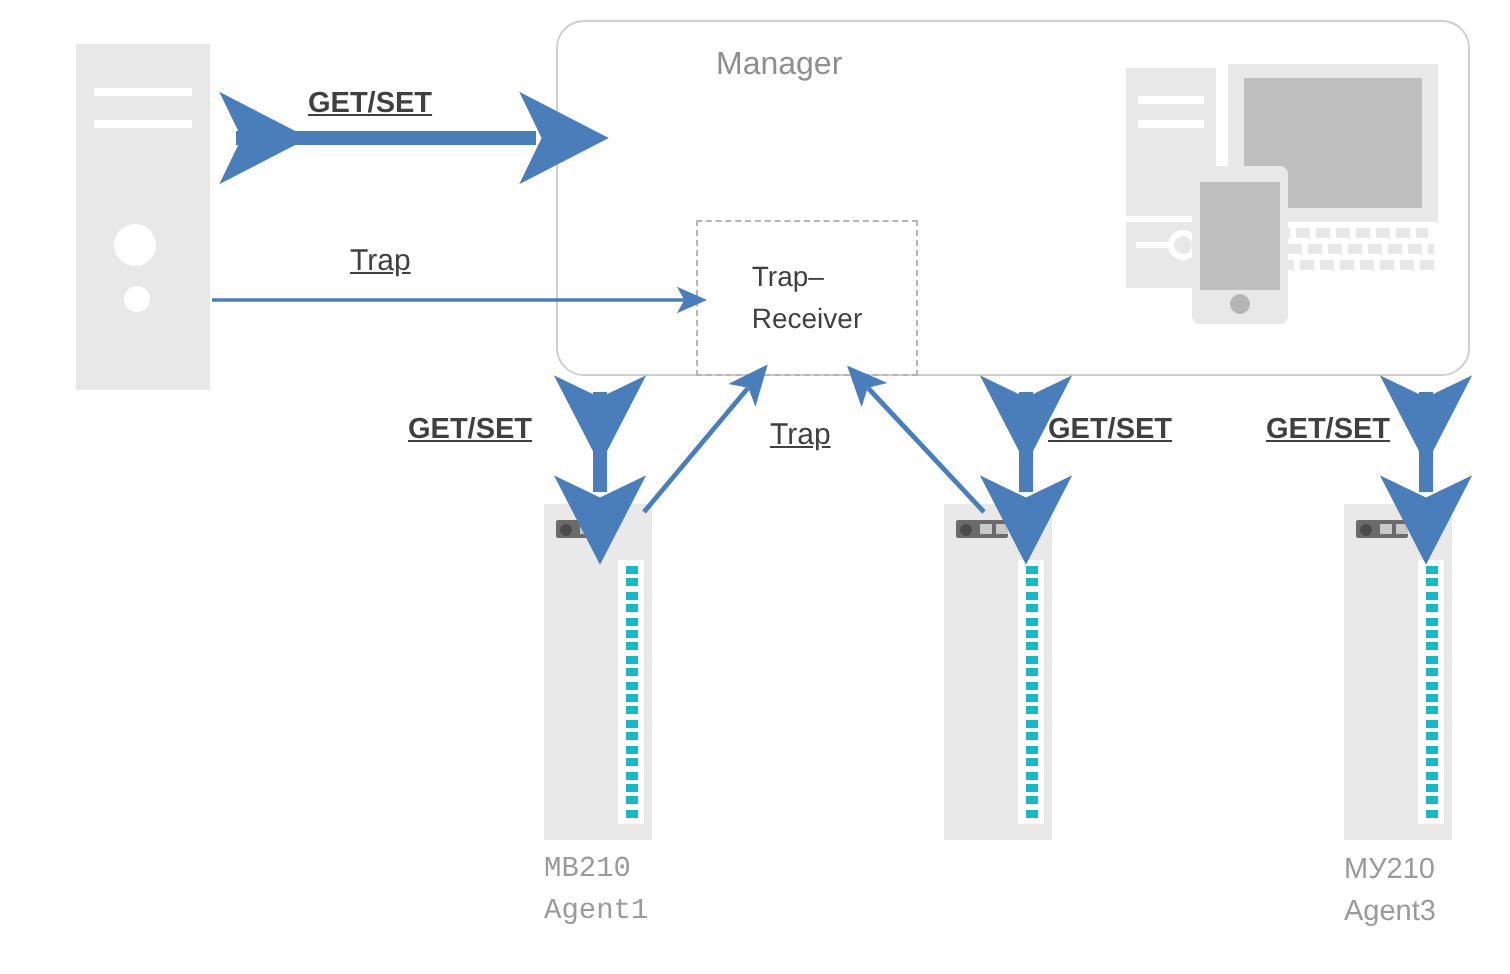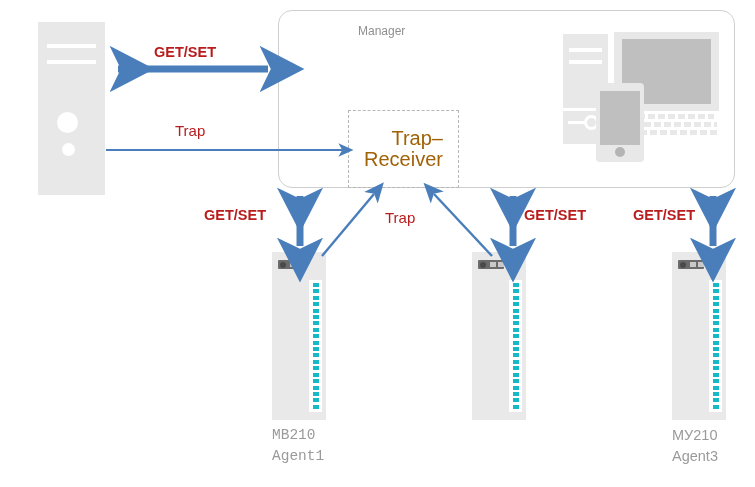--- a/index.html
+++ b/index.html
@@ -48,34 +48,34 @@
   
   .manager-box {
     left: 278px; top: 10px; width: 457px; height: 178px;
     border: 1.4px solid #cfcfcf;
     border-radius: 14px;
     background: #ffffff;
     box-sizing: border-box;
   }
   .manager-title {
     left: 358px; top: 24px;
-    color: #8f8f8f; font-size: 12px;
+    color: #8f8f8f; font-size: 16px;
   }
 
   
   .trap-receiver {
     left: 348px; top: 110px; width: 111px; height: 78px;
     border: 1.6px dashed #b6b6b6;
     box-sizing: border-box;
     display: flex; align-items: center; justify-content: center;
     background: transparent;
   }
   .trap-receiver .tr-label {
-    color: #a16207; font-size: 20px; line-height: 21px;
-    text-align: right; white-space: pre-line;
+    color: #404040; font-size: 14px; line-height: 21px;
+    text-align: left; white-space: pre-line;
   }
 
   
   .ws { left: 563px; top: 28px; width: 160px; height: 135px; }
   .ws-tower {
     position: absolute; left: 0px; top: 6px; width: 45px; height: 110px;
     background: #e8e8e8;
   }
   .ws-tower .l {
     position: absolute; left: 6px; width: 33px; height: 3.5px;
@@ -164,22 +164,23 @@
     background: #17b9c6;
   }
   .module-label {
     width: 120px; text-align: left;
     color: #9a9a9a; font-size: 14.5px; line-height: 21px;
     white-space: pre-line;
   }
 
   
   .arrow-label {
-    color: #b91c1c; font-size: 14.5px; font-weight: 700;
+    color: #404040; font-size: 14.5px; font-weight: 700;
     white-space: nowrap;
+    text-decoration: underline;
   }
   .arrow-label.plain { font-weight: 400; font-size: 15px; }
 
   svg.overlay {
     position: absolute; left: 0; top: 0;
     width: 755px; height: 487px;
     pointer-events: none;
   }
 </style>
 </head>

